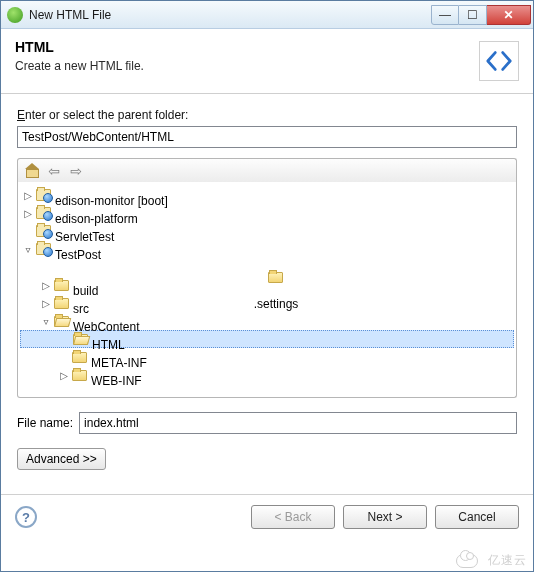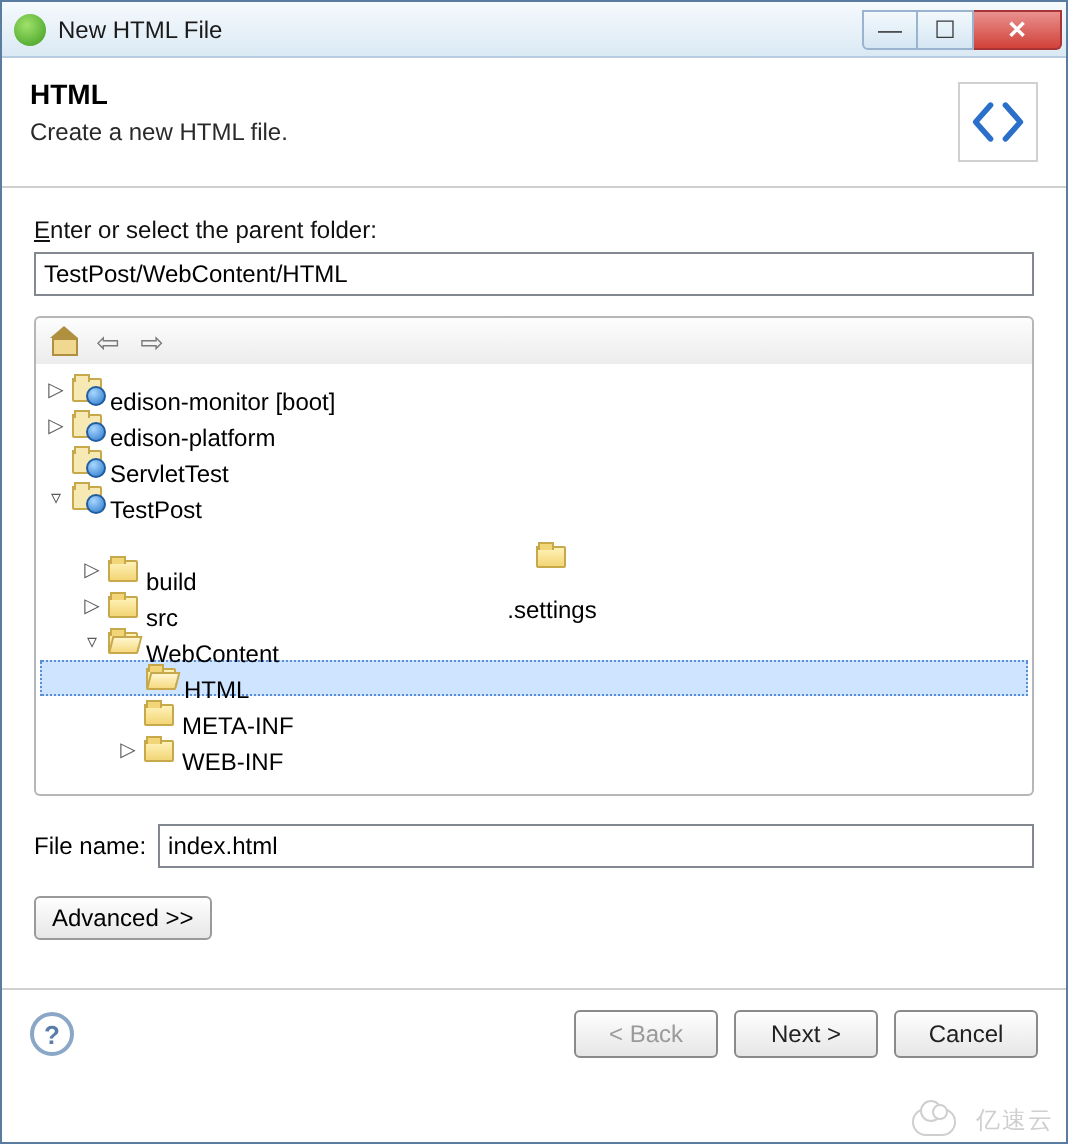--- a/index.html
+++ b/index.html
@@ -54,21 +54,21 @@
 .row-fn input { flex:1; }
 
 .adv { margin-top:14px; }
 .adv button { padding:3px 8px; background:linear-gradient(#fefefe,#e7e7e7); border:1px solid #9a9a9a; border-radius:3px; }
 
 .sep { border-top:1px solid #d0d0d0; margin:16px 0 0 0; }
 
 .footer { display:flex; align-items:center; padding:10px 14px 14px 14px; gap:8px; }
 .help { width:22px; height:22px; border:2px solid #8aa7c7; color:#5a7ca8; border-radius:50%; display:flex; align-items:center; justify-content:center; font-weight:bold; font-size:13px; }
 .footer .spacer { flex:1; }
-.btn { width:72px; height:24px; border:1px solid #8a8a8a; border-radius:3px; background:linear-gradient(#fefefe,#e6e6e6); color:#222; }
+.btn { width:84px; height:24px; border:1px solid #8a8a8a; border-radius:3px; background:linear-gradient(#fefefe,#e6e6e6); color:#222; }
 .btn:disabled { color:#9a9a9a; }
 .btn.primary { border:1px solid #3f87c9; background:linear-gradient(#eaf4fd,#c6e1f7); box-shadow:0 0 0 1px #9cc6ea inset; }
 
 .watermark { position:absolute; right:6px; bottom:2px; font-size:12px; color:#cfcfcf; letter-spacing:1px; font-family:Arial, sans-serif; display:flex; align-items:center; gap:10px; }
 .watermark .cloud{ width:22px; height:14px; border:1.5px solid #cfcfcf; border-radius:9px; position:relative; }
 .watermark .cloud::before{content:"";position:absolute;width:9px;height:9px;border:1.5px solid #cfcfcf;border-radius:50%;top:-5px;left:3px;background:#fff;}
 .watermark .cloud::after{content:"";position:absolute;width:6px;height:6px;border:1.5px solid #cfcfcf;border-radius:50%;top:-3px;right:3px;background:#fff;}
 </style>
 </head>
 <body>

